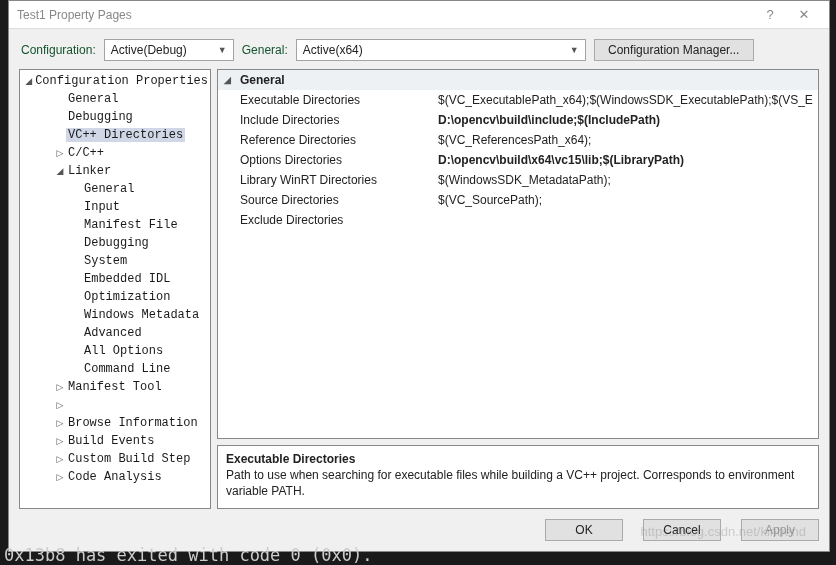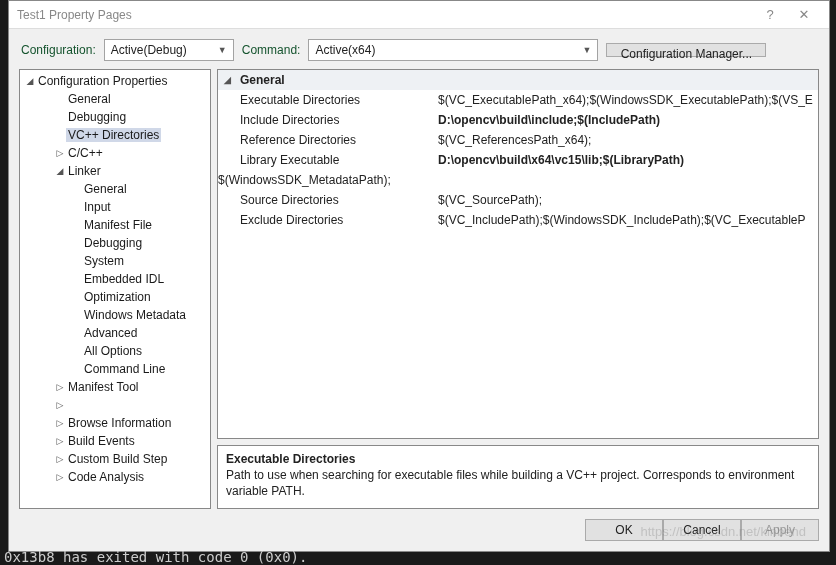--- a/index.html
+++ b/index.html
@@ -8,67 +8,67 @@
 .titlebar { height: 28px; display: flex; align-items: center; padding: 0 8px; background: #fff; border-bottom: 1px solid #ddd; }
 .titlebar .title { flex: 1; color: #888; font-size: 12px; }
 .titlebar .winbtn { width: 34px; text-align: center; color: #888; font-size: 13px; line-height: 28px; cursor: default; }
 .toprow { display: flex; align-items: center; gap: 8px; padding: 10px 10px 8px 12px; }
 .toprow label { color: #14532d; }
 .combo { background: #fff; border: 1px solid #a3a3a3; height: 22px; display: flex; align-items: center; padding: 4px 6px; position: relative; }
 .combo .val { flex: 1; color: #222; }
 .combo .chev { color: #555; font-size: 9px; margin-left: 6px; }
 .cfg-combo { width: 130px; }
 .plat-combo { width: 290px; gap: 26px; }
-.cfg-mgr-btn { width: 160px; height: 14px; background: #e1e1e1; border: 1px solid #aaa; color: #222; cursor: default; text-align: center; line-height: 20px; }
+.cfg-mgr-btn { width: 160px; height: 22px; background: #e1e1e1; border: 1px solid #aaa; color: #222; cursor: default; text-align: center; line-height: 20px; }
 .body { flex: 1; display: flex; padding: 0 10px 8px 10px; gap: 6px; overflow: hidden; }
 .tree { width: 192px; background: #fff; border: 1px solid #888; overflow-y: auto; overflow-x: auto; padding: 2px 0; position: relative; }
 .tree::-webkit-scrollbar { height: 16px; width: 16px; }
 .tree::-webkit-scrollbar-track { background: #efefef; }
 .tree::-webkit-scrollbar-thumb { background: #c2c2c2; }
 .tree-item { display: flex; align-items: center; height: 18px; padding-left: 4px; white-space: nowrap; cursor: default; }
 .tree-item .exp { width: 12px; text-align: center; color: #555; font-size: 9px; }
-.tree-item .lbl { color: #1a1a1a; padding: 0 2px; }
+.tree-item .lbl { color: #1a1a1a; padding: 0 2px; font-family: Liberation Mono, monospace; }
 .tree-item.sel .lbl { background: #d0d8e8; }
 .ind-2 { padding-left: 34px; }
 .ind-3 { padding-left: 50px; }
 .right { flex: 1; display: flex; flex-direction: column; gap: 6px; overflow: hidden; }
 .propgrid { flex: 1; background: #fff; border: 1px solid #888; overflow: hidden; display: flex; flex-direction: column; }
 .cathdr { background: #eef1f4; height: 20px; display: flex; align-items: center; padding-left: 6px; font-weight: bold; color: #222; }
 .cathdr .exp { width: 12px; color: #555; font-size: 9px; margin-right: 4px; }
 .rows { flex: 1; overflow: hidden; }
 .prow { display: flex; height: 20px; align-items: center; }
 .prow .pname { width: 220px; padding-left: 22px; color: #222; }
 .prow .pval { flex: 1; color: #222; white-space: nowrap; overflow: hidden; }
 .prow .pval.bold { font-weight: bold; }
 .desc { background: #fff; border: 1px solid #888; padding: 6px 8px; height: 64px; }
 .desc .dtitle { font-weight: bold; color: #222; margin-bottom: 2px; }
 .desc .dtext { color: #222; line-height: 1.3; }
-.footer { display: flex; justify-content: flex-end; gap: 0; padding: 2px 10px 10px 10px; }
+.footer { display: flex; justify-content: flex-end; gap: 20px; padding: 2px 10px 10px 10px; }
 .dlgbtn { width: 78px; height: 22px; background: #e1e1e1; border: 1px solid #aaa; text-align: center; line-height: 20px; color: #222; cursor: default; }
 .dlgbtn.disabled { color: #9a9a9a; }
-.statusline { position: absolute; left: 0; bottom: 0; color: #ccc; font-family: Consolas, monospace; font-size: 14px; padding-left: 4px; }
+.statusline { position: absolute; left: 0; bottom: 0; color: #ccc; font-family: Consolas, monospace; font-size: 17px; padding-left: 4px; }
 .watermark { position: absolute; right: 30px; bottom: 26px; color: rgba(120,120,120,0.3); font-size: 13px; }
 </style>
 </head>
 <body>
 
 <div class="dialog">
   <div class="titlebar">
     <span class="title">Test1 Property Pages</span>
     <span class="winbtn">?</span>
     <span class="winbtn">✕</span>
   </div>
 
   <div class="toprow">
     <label>Configuration:</label>
     <div class="combo cfg-combo">
       <span class="val">Active(Debug)</span>
       <span class="chev">▼</span>
     </div>
-    <label>Command:</label>
+    <label>General:</label>
     <div class="combo plat-combo">
       <span class="val">Active(x64)</span>
       <span class="chev">▼</span>
     </div>
     <div class="cfg-mgr-btn">Configuration Manager...</div>
   </div>
 
   <div class="body">
     <div class="tree">
       <div class="tree-item">
@@ -179,33 +179,33 @@
             </div>
             <div class="prow">
               <div class="pname">Include Directories</div>
               <div class="pval bold">D:\opencv\build\include;$(IncludePath)</div>
             </div>
             <div class="prow">
               <div class="pname">Reference Directories</div>
               <div class="pval">$(VC_ReferencesPath_x64);</div>
             </div>
             <div class="prow">
-              <div class="pname">Library Executable</div>
+              <div class="pname">Options Directories</div>
               <div class="pval bold">D:\opencv\build\x64\vc15\lib;$(LibraryPath)</div>
             </div>
             <div class="prow">
+              <div class="pname">Library WinRT Directories</div>
               <div class="pval">$(WindowsSDK_MetadataPath);</div>
             </div>
             <div class="prow">
               <div class="pname">Source Directories</div>
               <div class="pval">$(VC_SourcePath);</div>
             </div>
             <div class="prow">
               <div class="pname">Exclude Directories</div>
-              <div class="pval">$(VC_IncludePath);$(WindowsSDK_IncludePath);$(VC_ExecutableP</div>
             </div>
           </div>
       </div>
       <div class="desc">
         <div class="dtitle">Executable Directories</div>
         <div class="dtext">Path to use when searching for executable files while building a VC++ project.  Corresponds to environment variable PATH.</div>
       </div>
     </div>
   </div>
 

